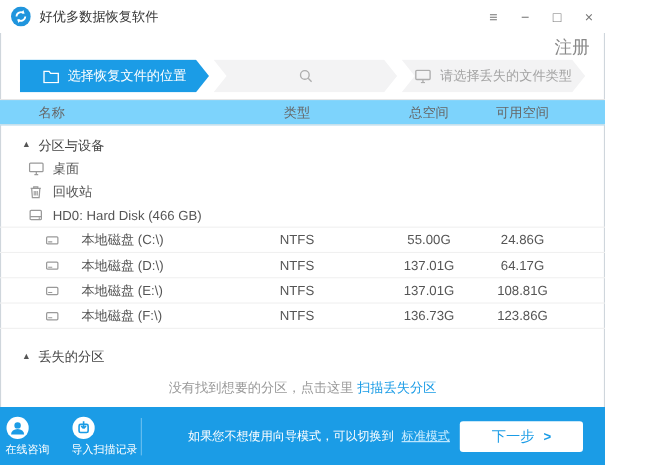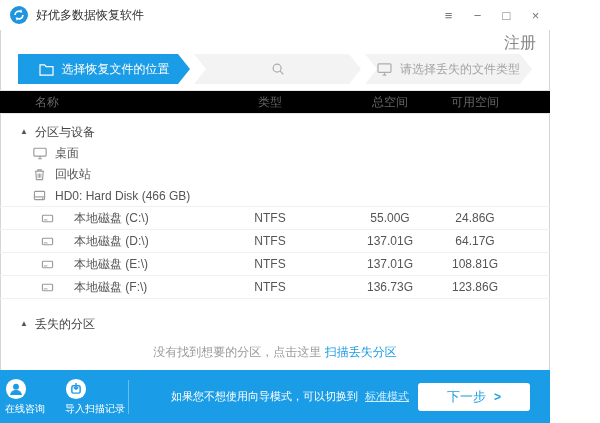--- a/index.html
+++ b/index.html
@@ -27,32 +27,32 @@
   .step { flex:1; display:flex; align-items:center; justify-content:center; gap:8px;
     background:#f3f3f4; color:#a3a3a3; font-size:12px;
     clip-path:polygon(0 0, calc(100% - 12px) 0, 100% 50%, calc(100% - 12px) 100%, 0 100%, 12px 50%); }
   .step.first { flex:0 0 172px;
     clip-path:polygon(0 0, calc(100% - 12px) 0, 100% 50%, calc(100% - 12px) 100%, 0 100%); }
   .step.active { background:#1b9ce6; color:#fff; }
   .step-icon { display:inline-flex; }
 
   
   .grid5 { display:grid; grid-template-columns:200px 140px 100px 70px 1fr; align-items:center; }
-  .thead { position:absolute; top:90px; left:0; right:0; height:24px; background:#000000;
+  .thead { position:absolute; top:90px; left:0; right:0; height:24px; background:#7dd3fc;
     border-top:1px solid #e6e6e6; border-bottom:1px solid #e6e6e6; color:#666; }
   .h-name { padding-left:35px; }
   .c { text-align:center; }
 
   
   .content { position:absolute; top:114px; left:0; right:0; bottom:53px; }
   .sec { height:22px; display:flex; align-items:center; gap:7px; padding-left:20px;
     color:#444; margin-top:7px; cursor:pointer; }
   .sec.lost { margin-top:14px; }
   .tri { font-size:8px; color:#555; line-height:1; }
-  .item { height:21px; display:flex; align-items:center; gap:8px; padding-left:33px;
+  .item { height:21px; display:flex; align-items:center; gap:8px; padding-left:26px;
     color:#555; cursor:pointer; }
   .ticon { display:inline-flex; width:14px; }
   .drives { border-top:1px solid #f0f0f0; }
   .drow { height:23px; border-bottom:1px solid #f0f0f0; color:#555; cursor:pointer; }
   .dname { display:flex; align-items:center; gap:19px; padding-left:41px; }
   .lost-line { margin-top:9px; text-align:center; color:#999; }
   .link { color:#1b9ce6; cursor:pointer; text-decoration:none; }
 
   
   .footer { position:absolute; left:0; right:0; bottom:0; height:53px; background:#1b9ce6;

